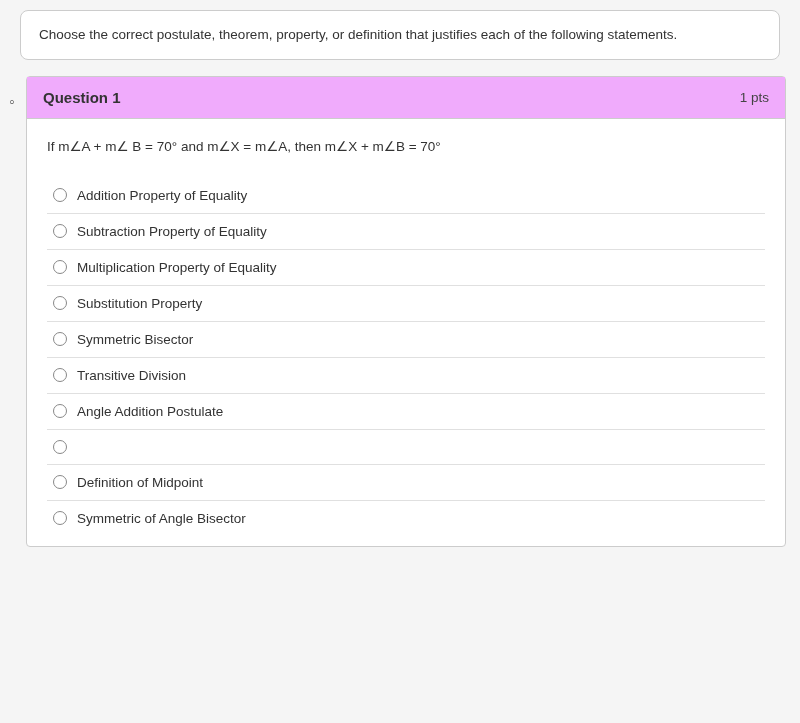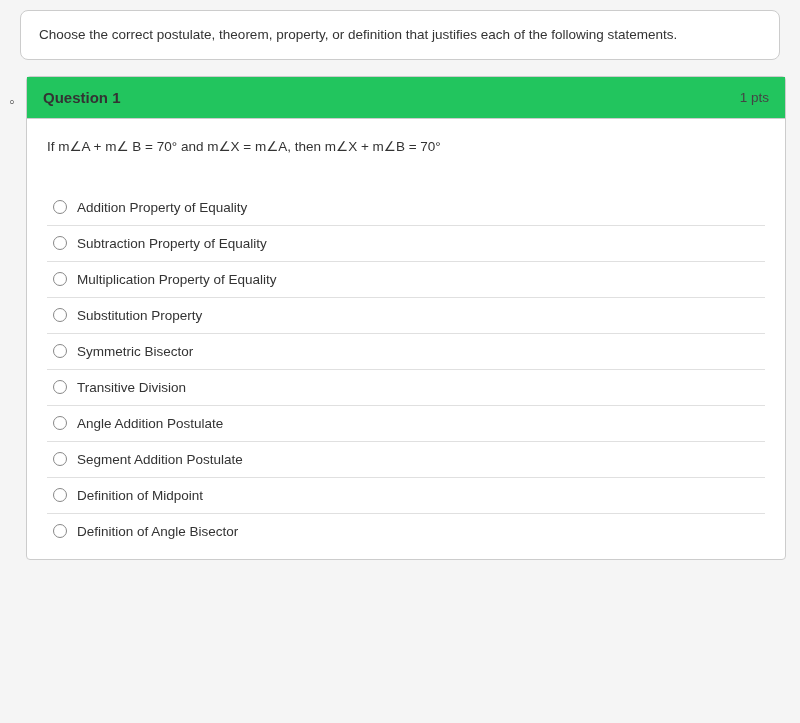--- a/index.html
+++ b/index.html
@@ -44,41 +44,41 @@
       top: 16px;
       font-size: 16px;
       color: #555;
     }
 
     .question-header {
       display: flex;
       justify-content: space-between;
       align-items: center;
       padding: 12px 16px;
-      background: #22c55e;
+      background: #f0abfc;
       border-bottom: 1px solid #ccc;
     }
 
     .question-title {
       font-weight: bold;
       font-size: 15px;
     }
 
     .question-pts {
       font-size: 13.5px;
       color: #444;
     }
 
     .question-body {
       padding: 18px 20px 10px 20px;
     }
 
     .question-text {
       font-size: 13.5px;
-      margin-bottom: 32px;
+      margin-bottom: 20px;
       line-height: 1.5;
     }
 
     .options-list {
       list-style: none;
     }
 
     .options-list li {
       display: flex;
       align-items: center;
@@ -150,25 +150,24 @@
         <li>
           <span class="radio-circle"></span>
           <span class="option-label">Transitive Division</span>
         </li>
         <li>
           <span class="radio-circle"></span>
           <span class="option-label">Angle Addition Postulate</span>
         </li>
         <li>
           <span class="radio-circle"></span>
-          <span class="option-label">Segment Addition Postulate</span>
         </li>
         <li>
           <span class="radio-circle"></span>
           <span class="option-label">Definition of Midpoint</span>
         </li>
         <li>
           <span class="radio-circle"></span>
-          <span class="option-label">Definition of Angle Bisector</span>
+          <span class="option-label">Symmetric of Angle Bisector</span>
         </li>
       </ul>
   </div>
 </div>
 
 </body></html>

